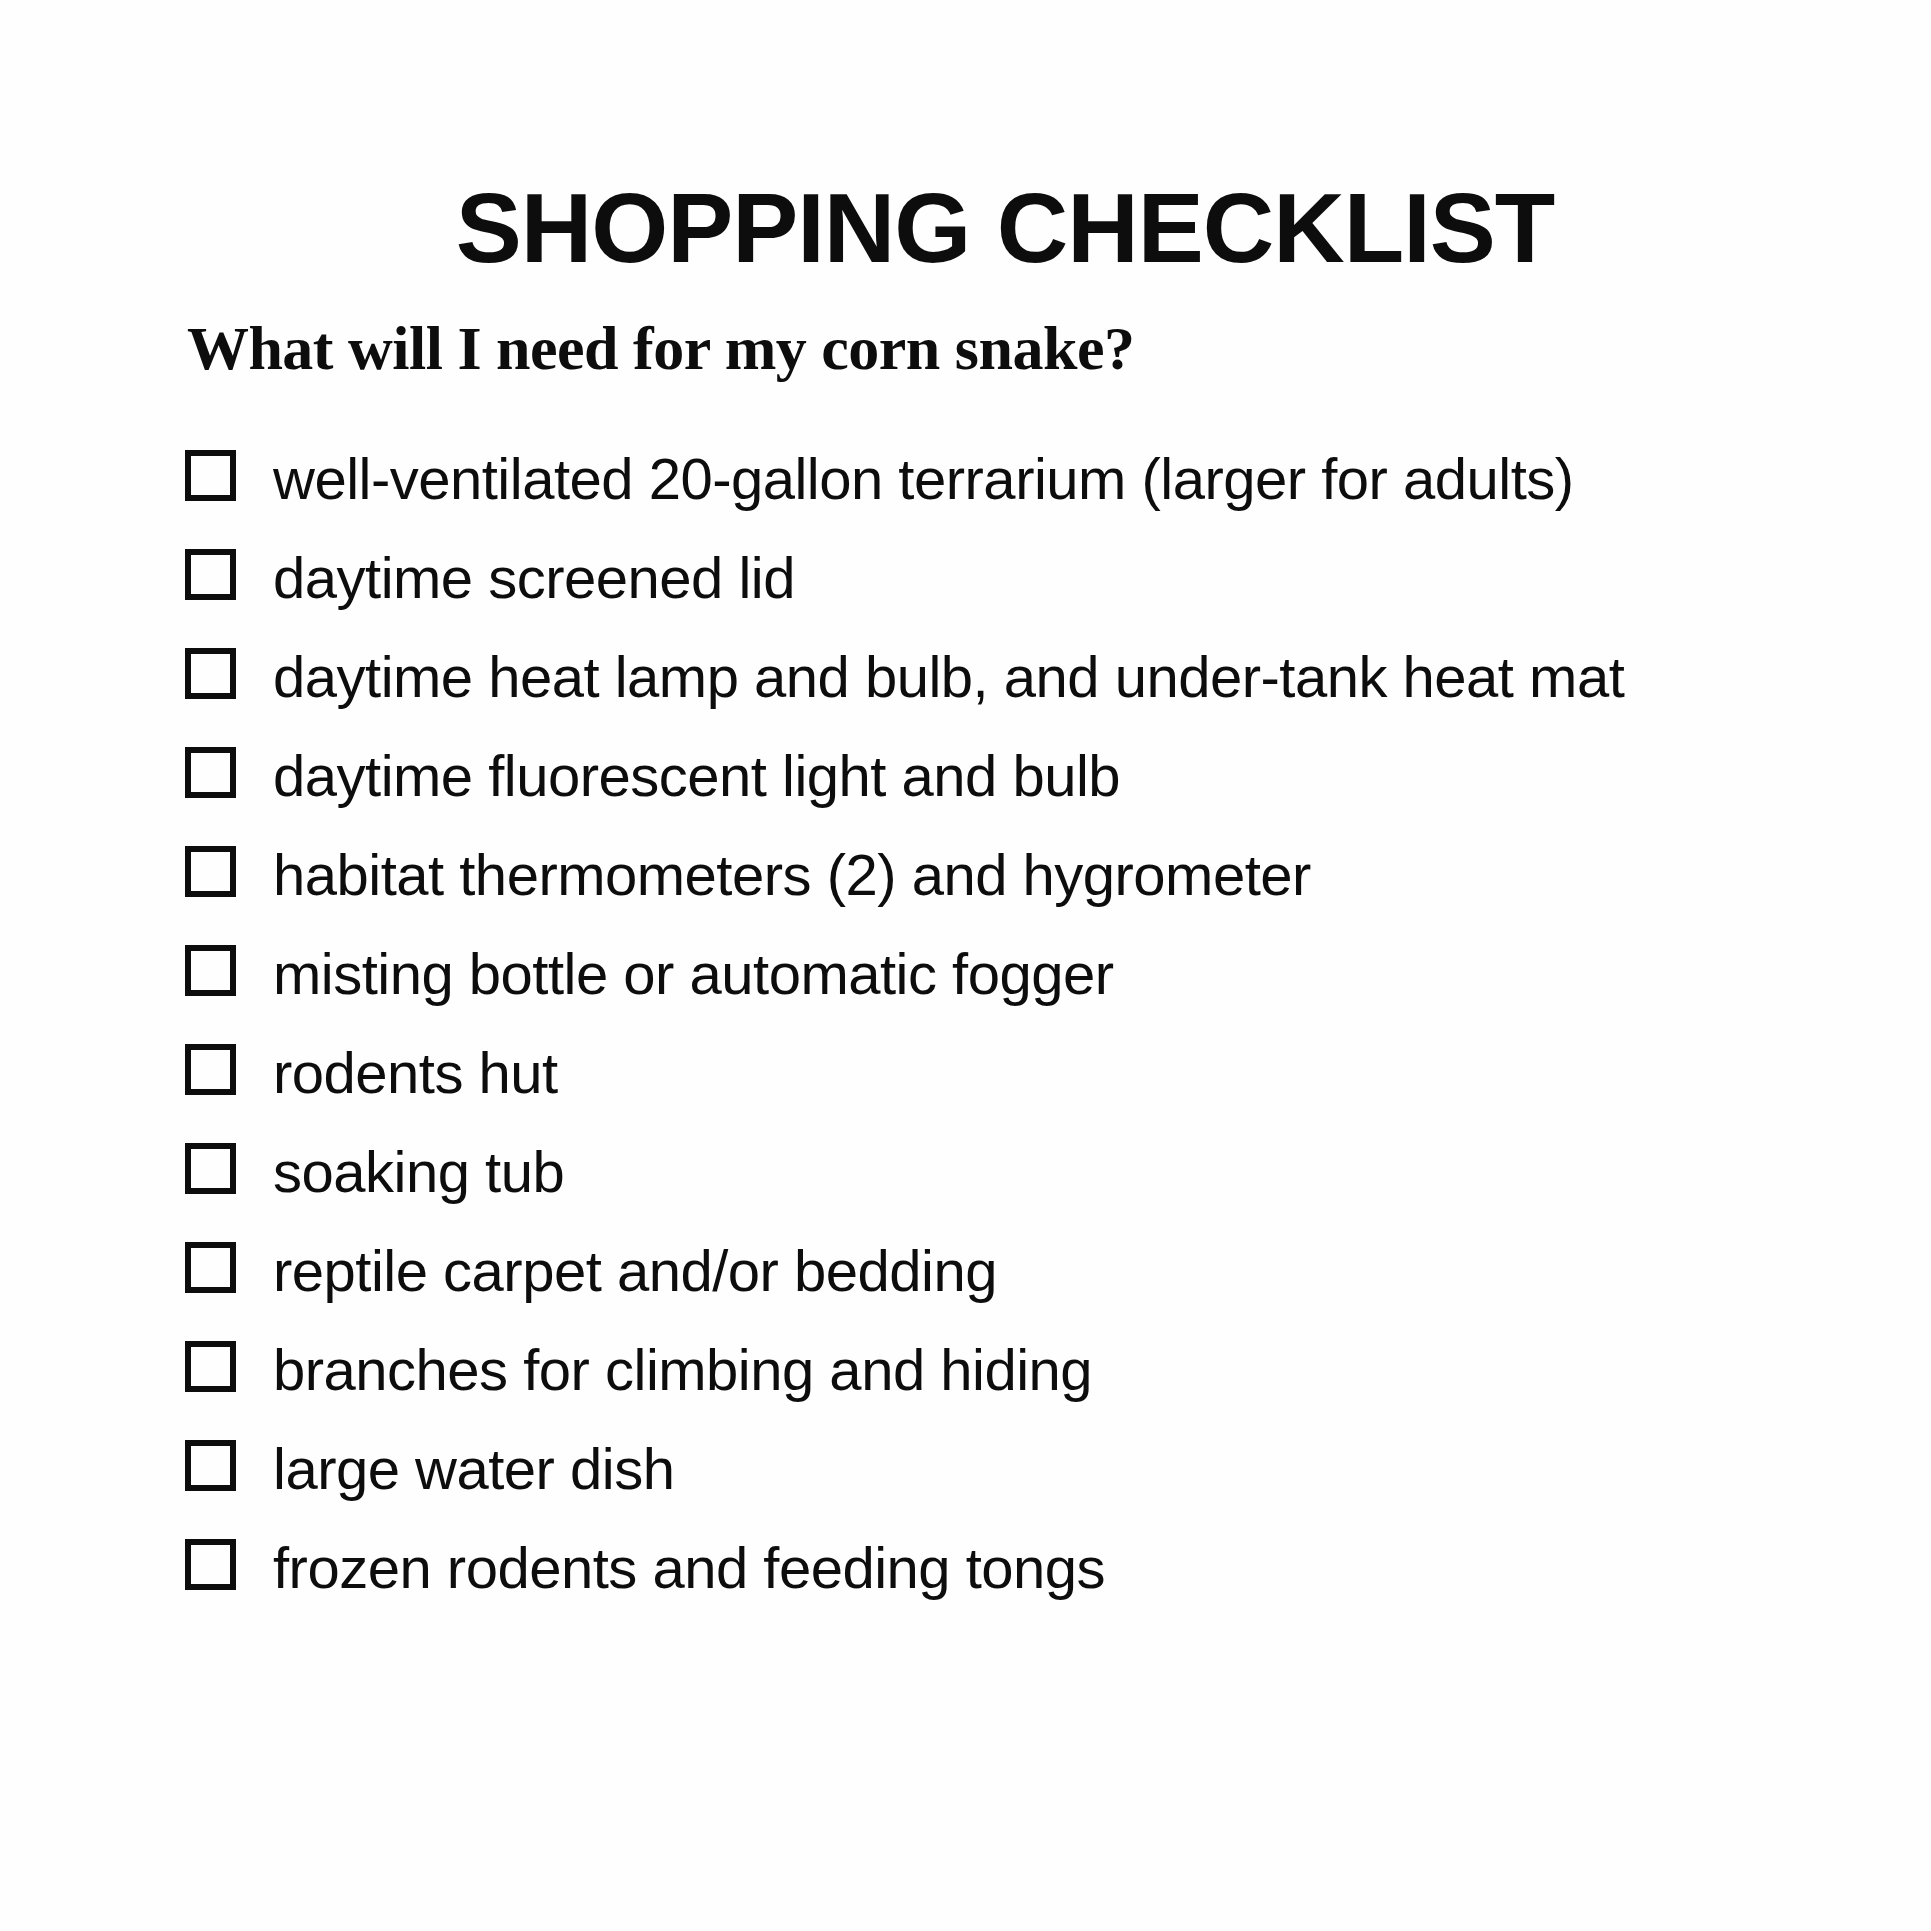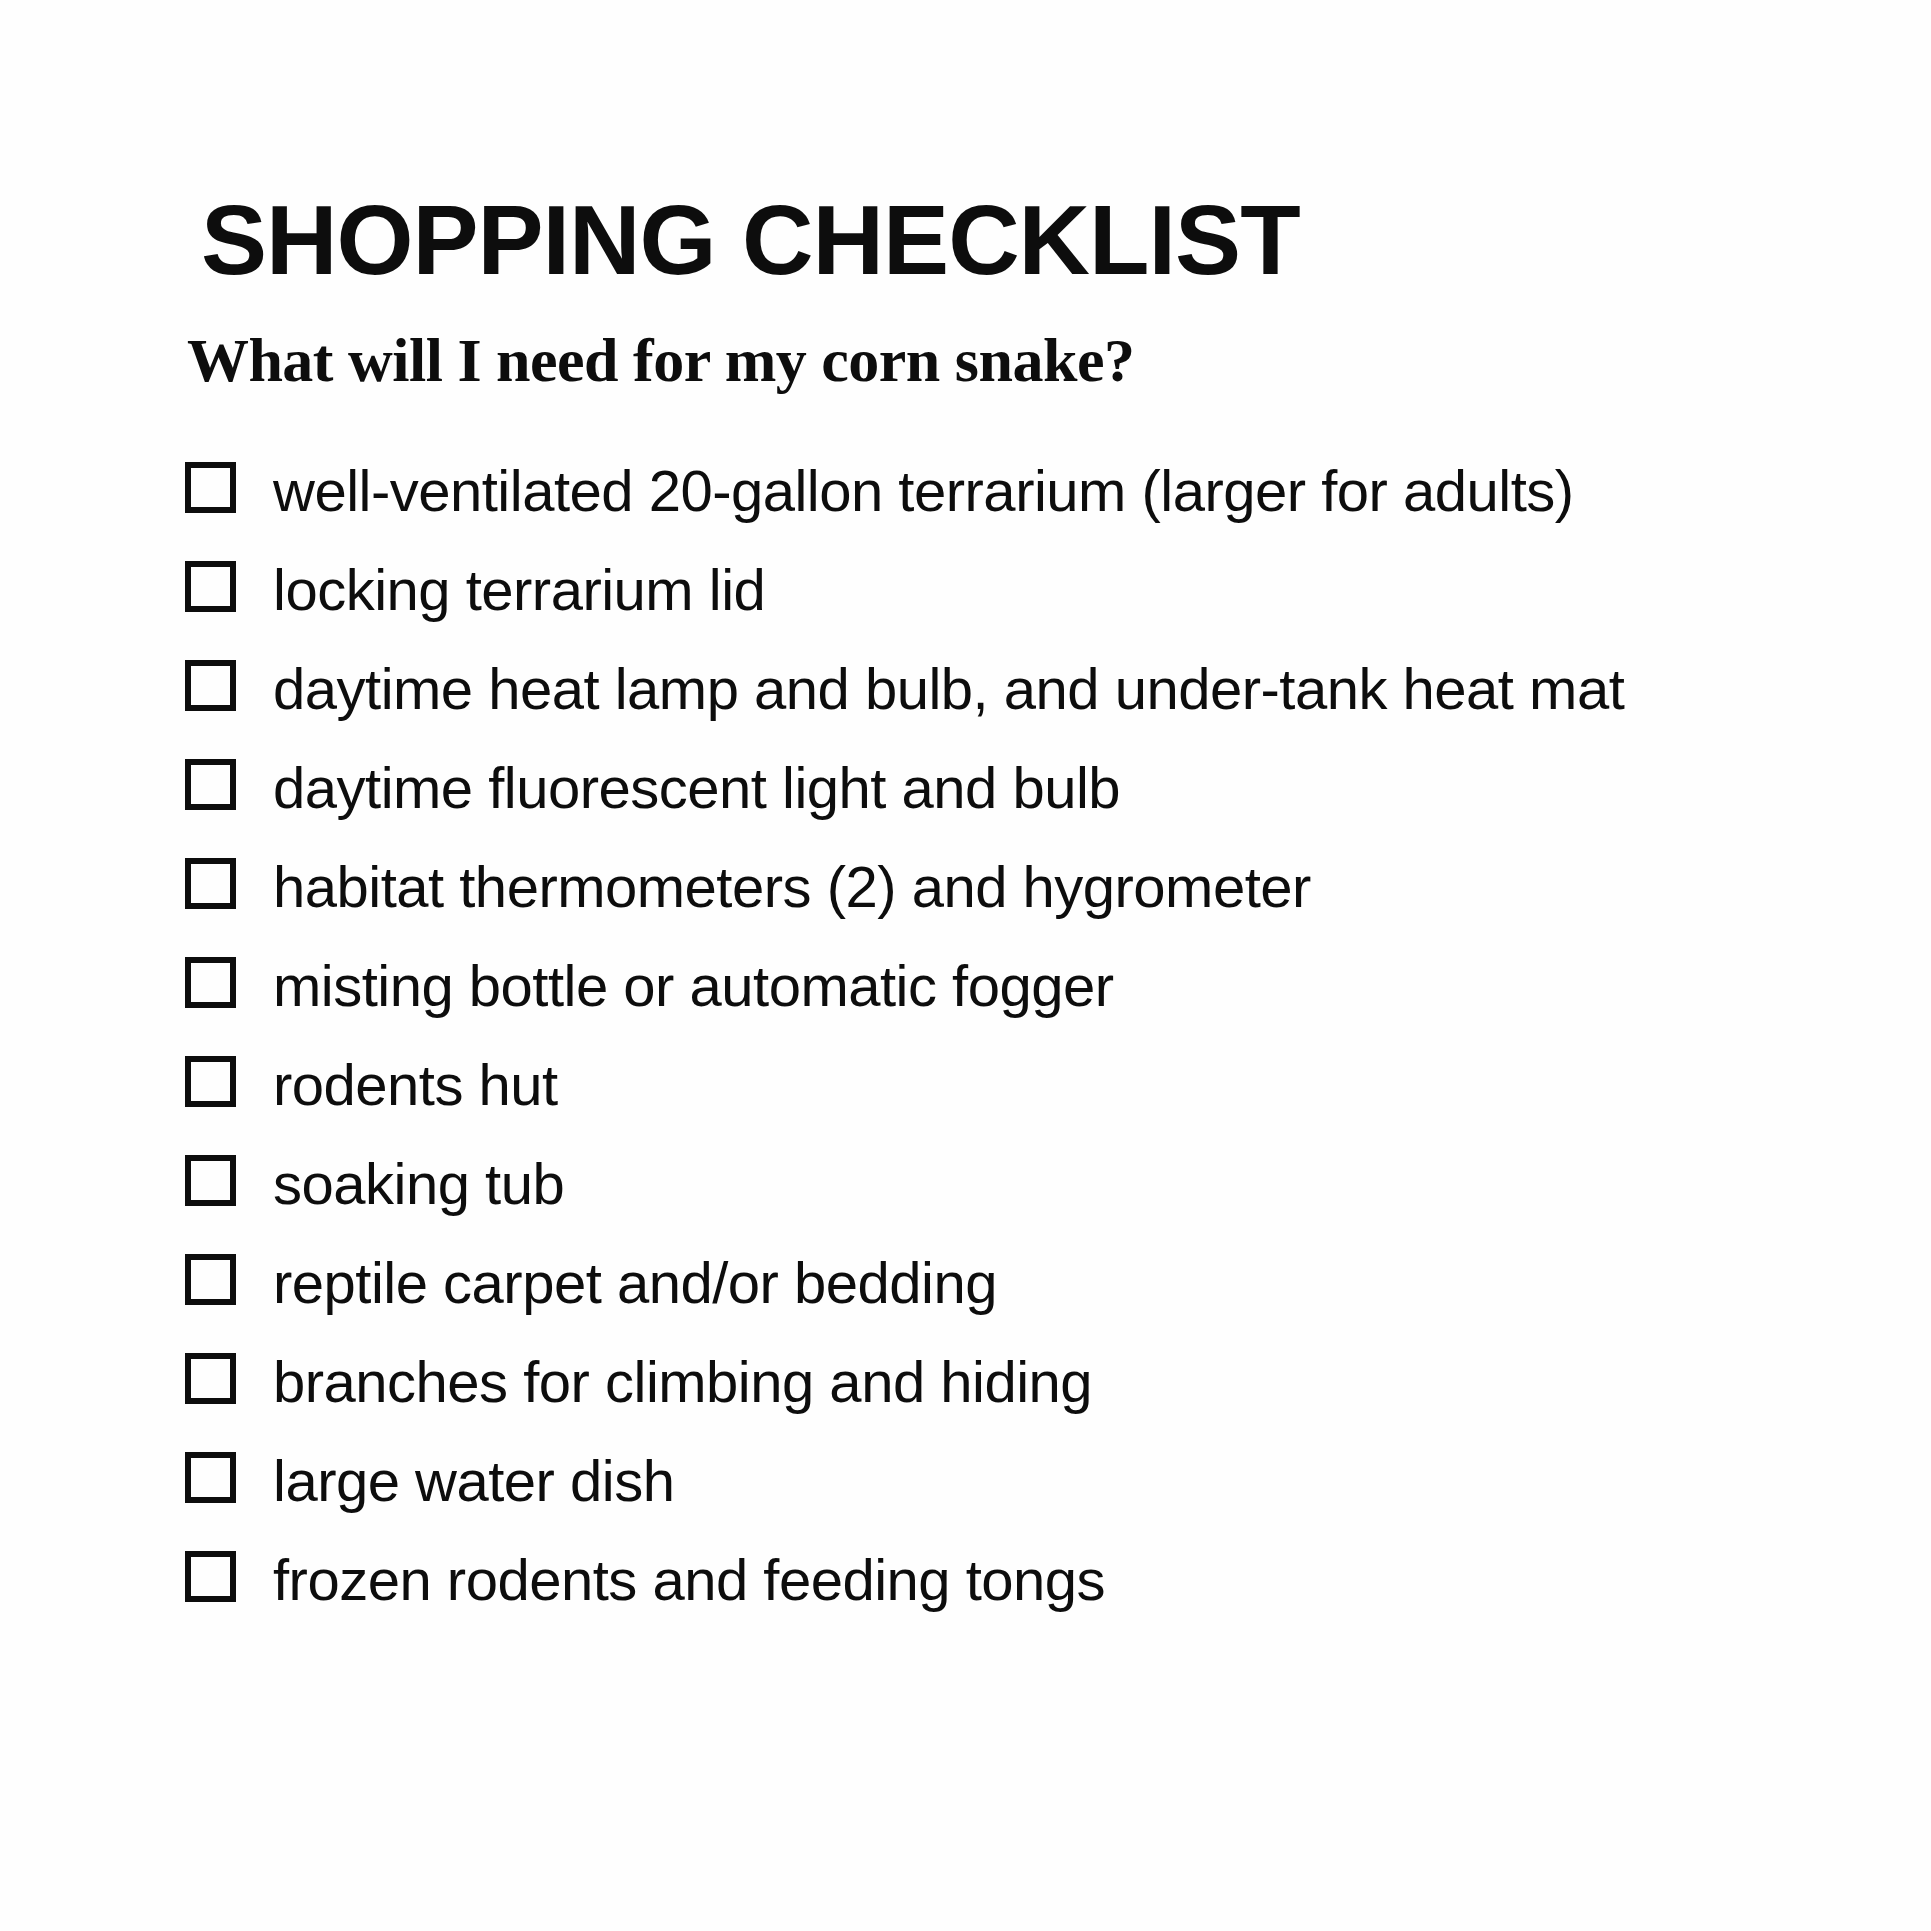--- a/index.html
+++ b/index.html
@@ -16,22 +16,23 @@
     font-family: "Liberation Sans", "DejaVu Sans", sans-serif;
     box-sizing: border-box;
     padding: 172px 106px 0 185px;
     overflow: hidden;
   }
   .title {
     font-size: 99px;
     font-weight: 800;
     letter-spacing: -1px;
     line-height: 1.05;
-    margin: 16px;
+    margin: 4px;
     white-space: nowrap;
+    text-align: center;
   }
   .subtitle {
     font-size: 62px;
     font-weight: 700;
     letter-spacing: -0.5px;
     margin: 33px 0 0 1.9px;
     white-space: nowrap;
     font-family: Liberation Serif, serif;
   }
   .checklist {
@@ -69,21 +70,21 @@
   <h1 class="title">SHOPPING CHECKLIST</h1>
   <h2 class="subtitle">What will I need for my corn snake?</h2>
 
   <ul class="checklist">
     <li class="row">
       <span class="checkbox"></span>
       <span class="label">well-ventilated 20-gallon terrarium (larger for adults)</span>
     </li>
     <li class="row">
       <span class="checkbox"></span>
-      <span class="label">locking terrarium lid</span>
+      <span class="label">daytime screened lid</span>
     </li>
     <li class="row">
       <span class="checkbox"></span>
       <span class="label">daytime heat lamp and bulb, and under-tank heat mat</span>
     </li>
     <li class="row">
       <span class="checkbox"></span>
       <span class="label">daytime fluorescent light and bulb</span>
     </li>
     <li class="row">

